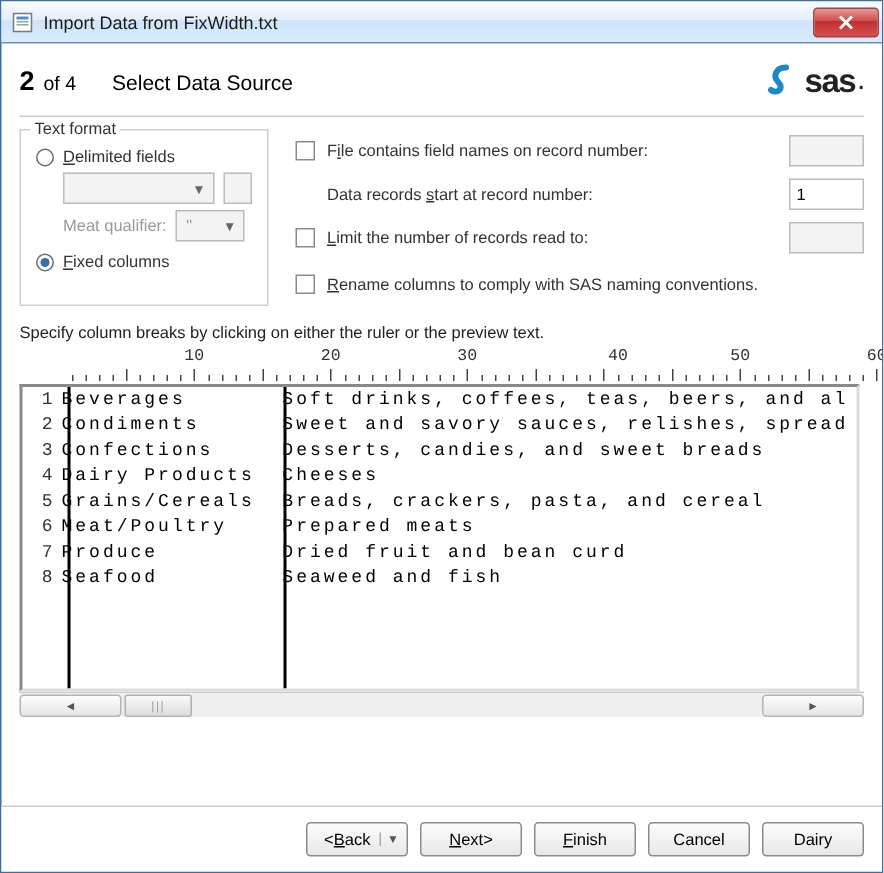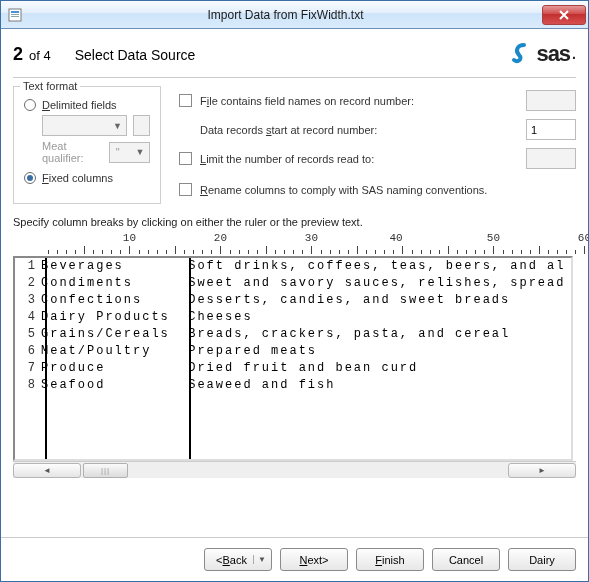--- a/index.html
+++ b/index.html
@@ -31,21 +31,20 @@
   .title-icon {
     width: 16px; height: 16px;
     display: inline-flex;
     align-items: center; justify-content: center;
     margin-right: 6px;
   }
   .title-text {
     flex: 1;
     color: #1a1a1a;
     font-size: 12px;
-    text-align: center;
   }
   .close-btn {
     width: 44px; height: 20px;
     border: 1px solid #a84040;
     border-radius: 3px;
     background: linear-gradient(to bottom, #e69999 0%, #d04b4b 45%, #c22f2f 46%, #d65050 100%);
     color: #fff;
     display: flex;
     align-items: center; justify-content: center;
     font-weight: bold;
@@ -82,21 +81,21 @@
     gap: 2px;
   }
   .hr { border-top: 1px solid #ccc; margin-bottom: 8px; }
   .opts-row {
     display: flex;
     gap: 18px;
   }
   .fieldset {
     border: 1px solid #cfcfcf;
     padding: 6px 10px 10px 10px;
-    width: 148px;
+    width: 166px;
     position: relative;
   }
   .fieldset-legend {
     position: absolute;
     top: -7px; left: 6px;
     background: #fff;
     padding: 0 3px;
     color: #333;
   }
   .radio-row {
@@ -434,21 +433,21 @@
           <div class="tick" style="left: 516.85px; height: 4px;"></div>
           <div class="tick" style="left: 525.95px; height: 8px;"></div>
           <div class="tick" style="left: 535.05px; height: 4px;"></div>
           <div class="tick" style="left: 544.15px; height: 4px;"></div>
           <div class="tick" style="left: 553.25px; height: 4px;"></div>
           <div class="tick" style="left: 562.35px; height: 4px;"></div>
           <div class="tick" style="left: 571.45px; height: 8px;"></div>
           <div class="num" style="left: 116.45px;">10</div>
           <div class="num" style="left: 207.45px;">20</div>
           <div class="num" style="left: 298.45px;">30</div>
-          <div class="num" style="left: 383px;">40</div>
+          <div class="num" style="left: 399px;">40</div>
           <div class="num" style="left: 480.45px;">50</div>
           <div class="num" style="left: 571.45px;">60</div>
         </div>
     </div>
 
     <div class="preview">
       <div class="preview-inner" id="preview-inner"><div class="row"><div class="rownum">1</div><div class="rowtext">Beverages       Soft drinks, coffees, teas, beers, and al</div></div><div class="row"><div class="rownum">2</div><div class="rowtext">Condiments      Sweet and savory sauces, relishes, spread</div></div><div class="row"><div class="rownum">3</div><div class="rowtext">Confections     Desserts, candies, and sweet breads</div></div><div class="row"><div class="rownum">4</div><div class="rowtext">Dairy Products  Cheeses</div></div><div class="row"><div class="rownum">5</div><div class="rowtext">Grains/Cereals  Breads, crackers, pasta, and cereal</div></div><div class="row"><div class="rownum">6</div><div class="rowtext">Meat/Poultry    Prepared meats</div></div><div class="row"><div class="rownum">7</div><div class="rowtext">Produce         Dried fruit and bean curd</div></div><div class="row"><div class="rownum">8</div><div class="rowtext">Seafood         Seaweed and fish</div></div></div>
       <div class="vline" id="break-line" style="left: 173.6px;">
           <div class="handle"></div>
         </div>

